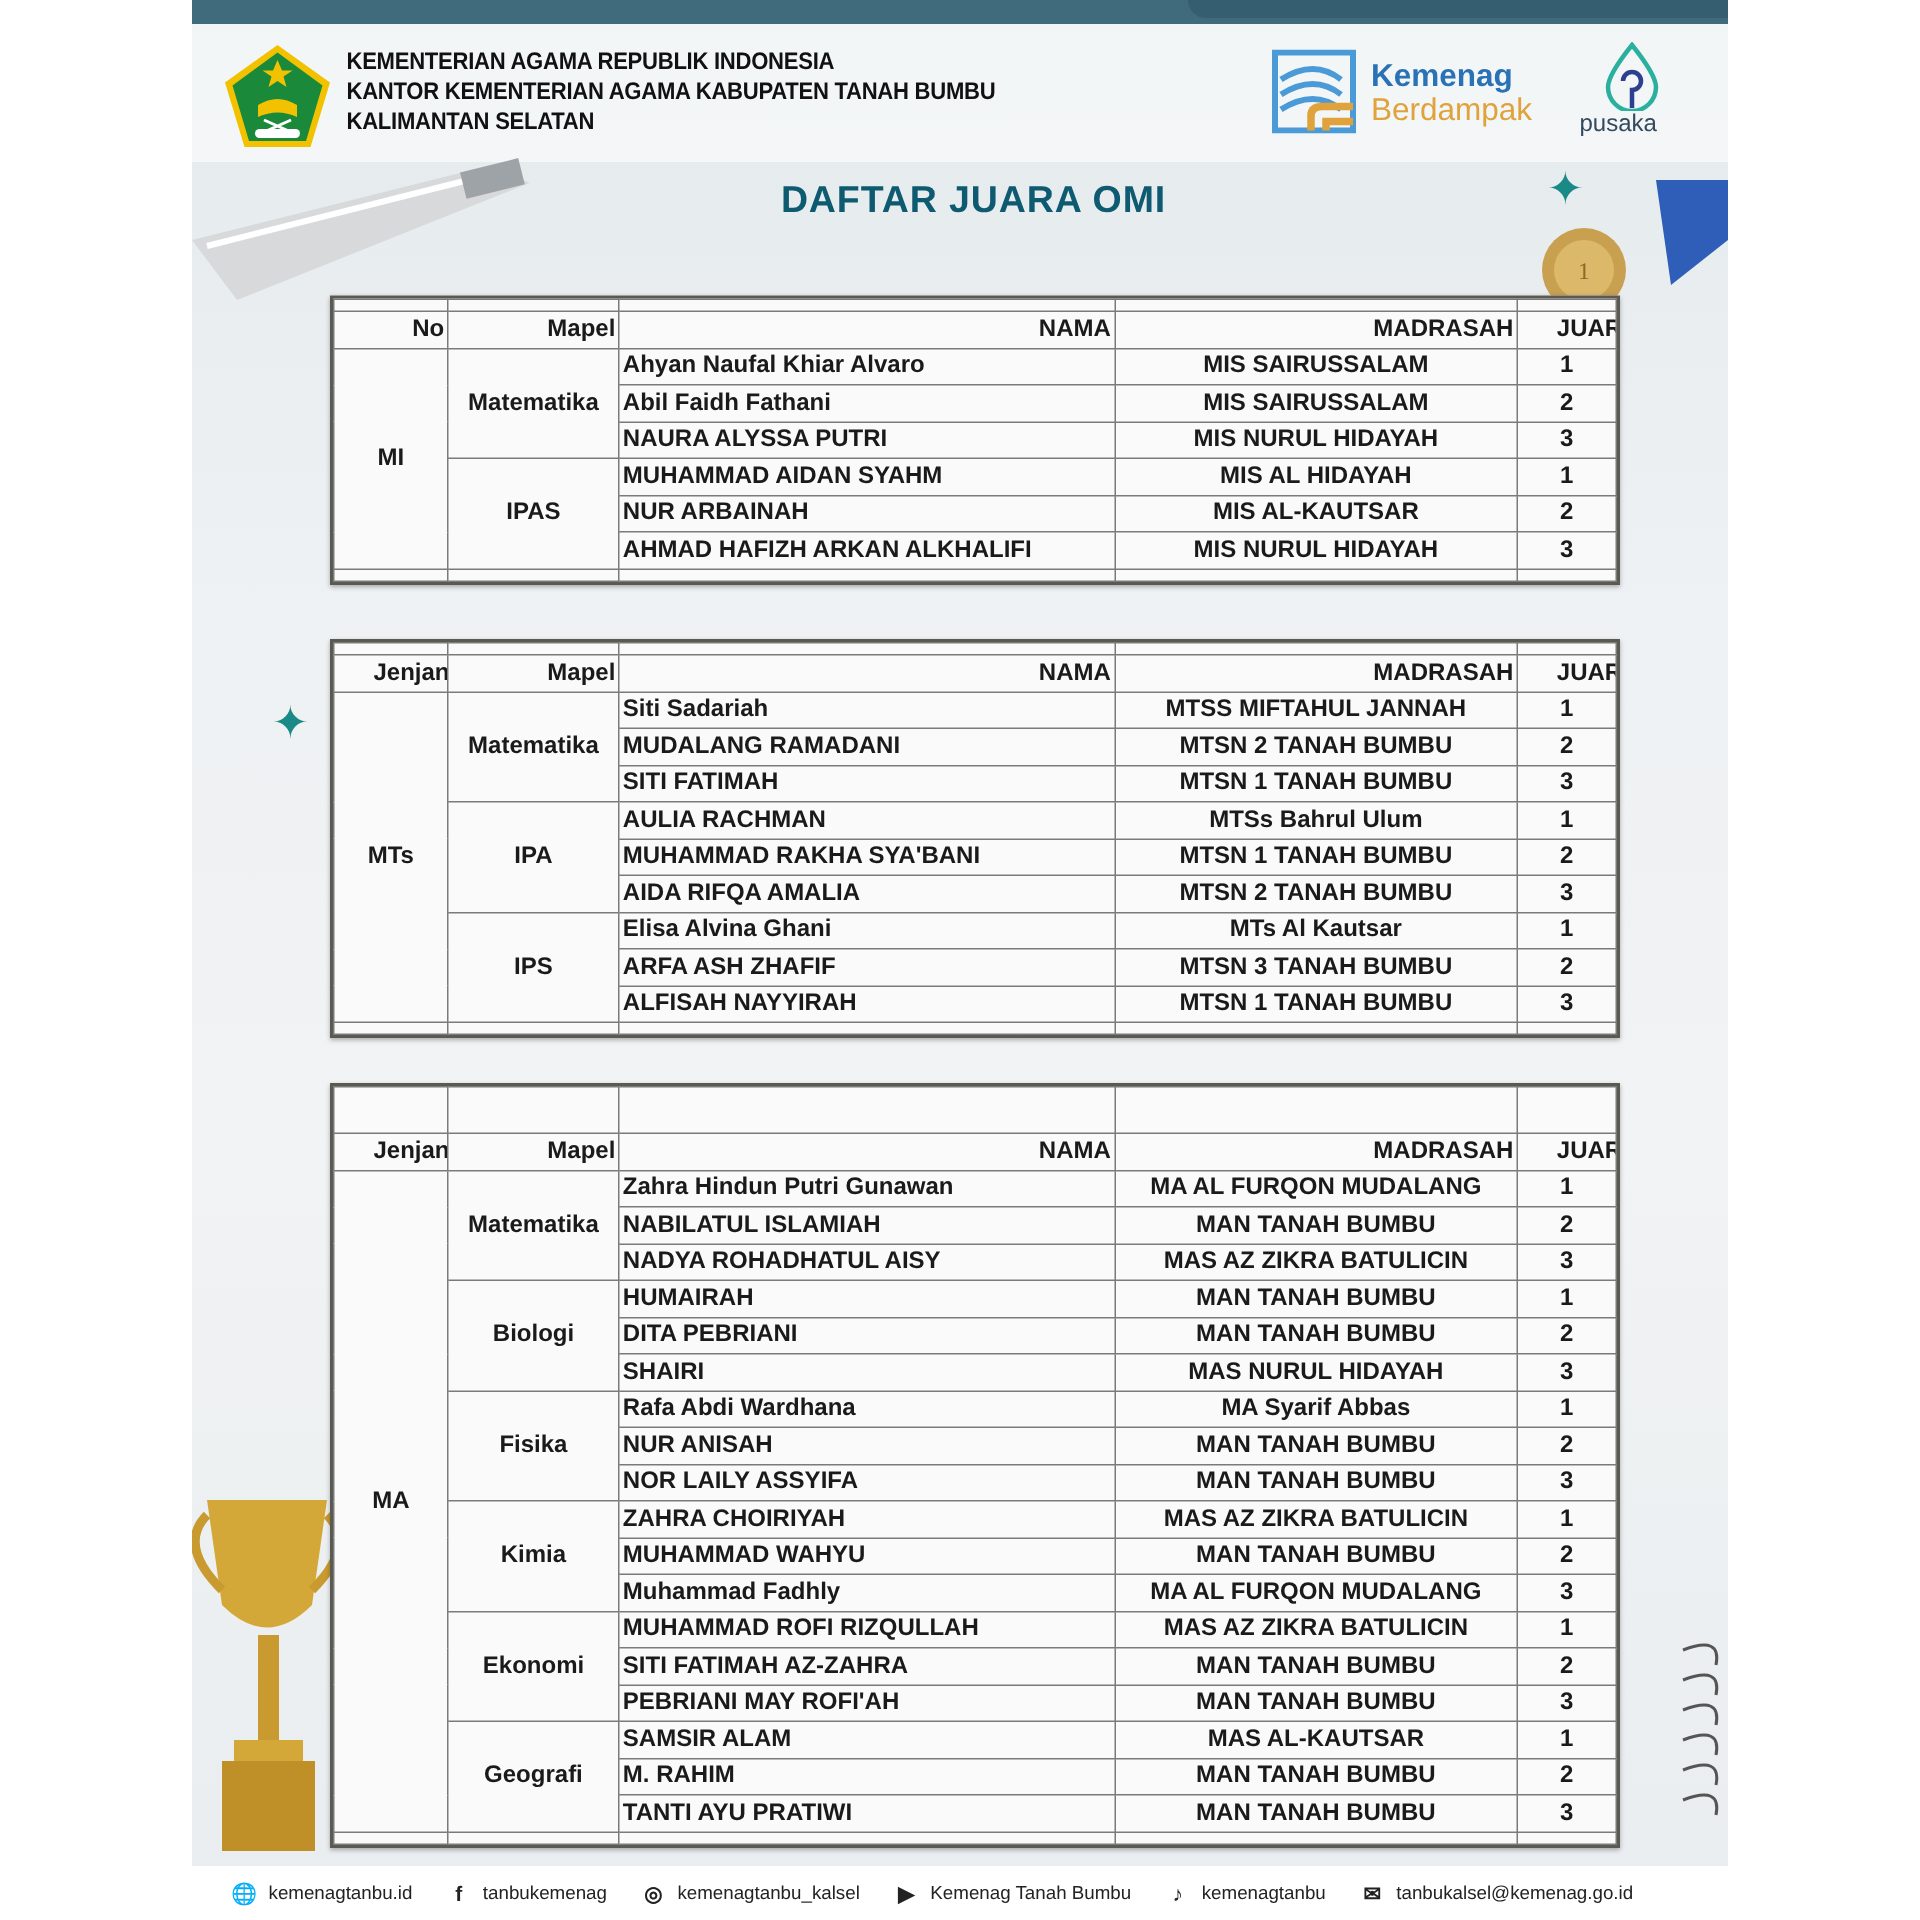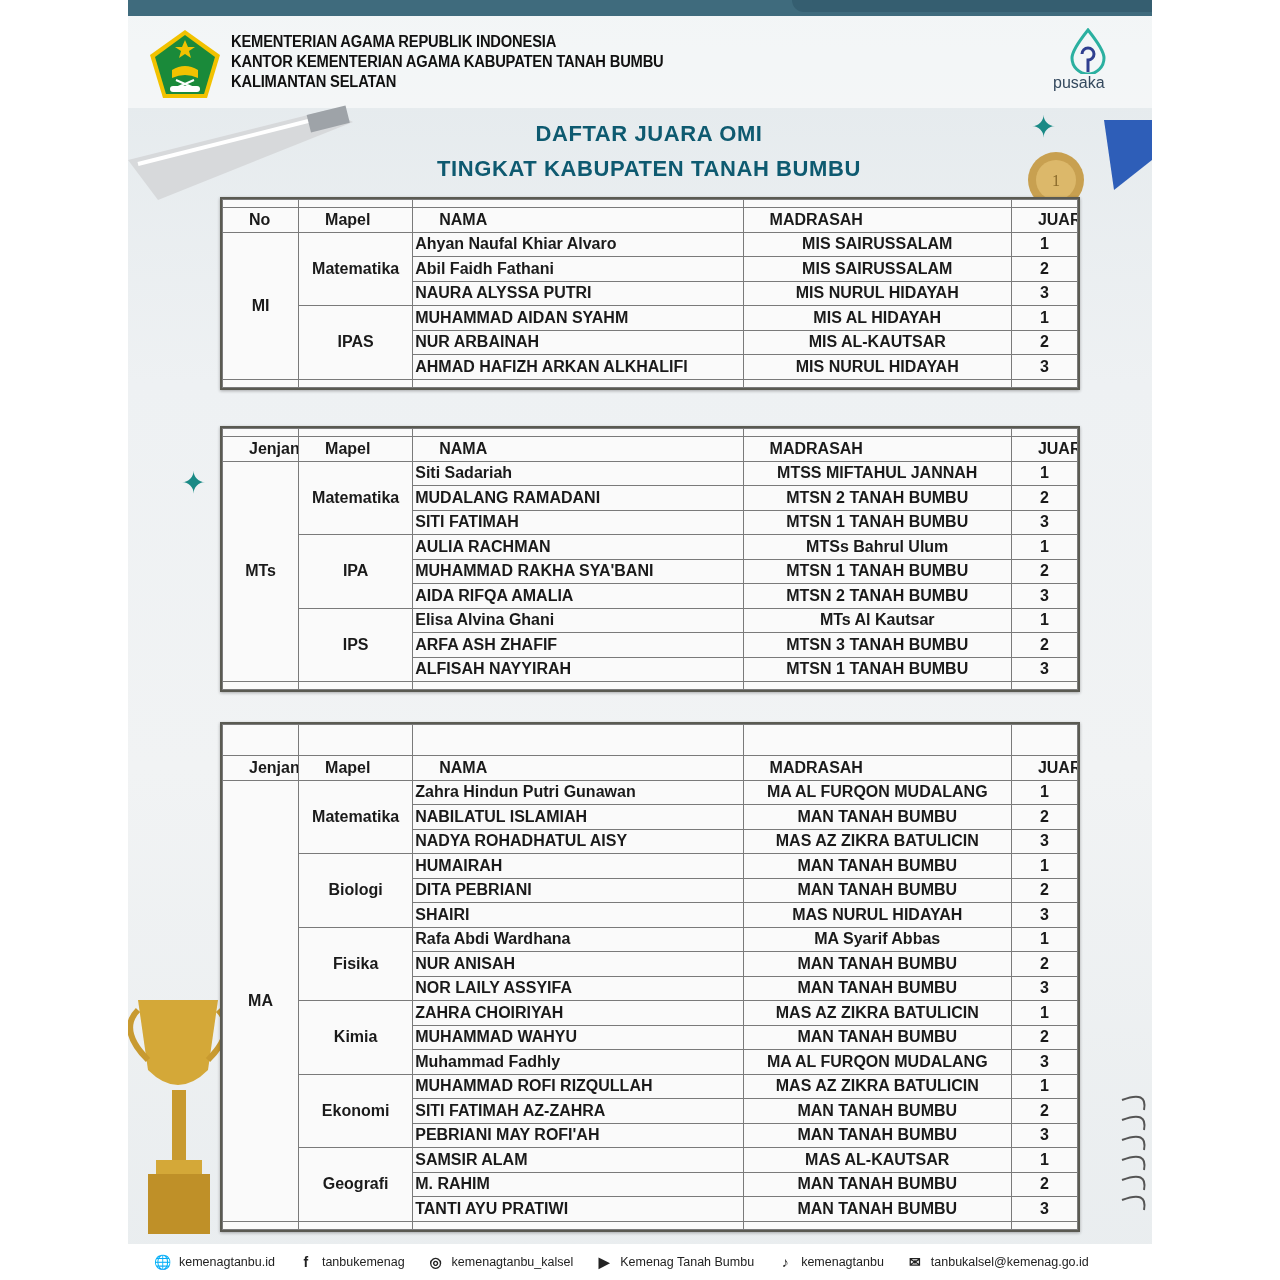--- a/index.html
+++ b/index.html
@@ -11,30 +11,30 @@
   .header-strip { position:absolute; left:0; top:16px; width:1024px; height:92px; background:rgba(255,255,255,0.55); }
   .logo-left { position:absolute; left:20px; top:28px; width:74px; height:72px; }
   .org { position:absolute; left:103px; top:32px; font-weight:bold; font-size:16px; line-height:20px; color:#111; letter-spacing:-0.2px; }
   .org div { white-space:nowrap; transform:scaleX(0.92); transform-origin:left; }
   .brand { position:absolute; left:720px; top:33px; width:190px; height:56px; }
   .brand-text { position:absolute; left:66px; top:6px; font-size:21px; line-height:23px; }
   .brand-text .k { color:#2a72b5; font-weight:bold; }
   .brand-text .b { color:#e0a23a; }
   .pusaka { position:absolute; left:925px; top:28px; width:70px; height:70px; text-align:center; }
   .pusaka-label { position:absolute; left:0; top:46px; width:70px; font-size:16px; color:#34495e; text-align:left; }
-  .title { position:absolute; left:0; top:116px; width:1042px; text-align:center; color:#0e5a70; font-weight:bold; font-size:22px; line-height:35px; letter-spacing:0.6px; }
+  .title { position:absolute; left:0; top:116px; width:1042px; text-align:center; color:#0e5a70; font-weight:bold; font-size:25px; line-height:35px; letter-spacing:0.6px; }
   .pen { position:absolute; left:0; top:100px; width:240px; height:100px; }
   .medal { position:absolute; left:866px; top:120px; width:158px; height:90px; }
   .trophy { position:absolute; left:0; top:980px; width:100px; height:260px; }
   .spiral { position:absolute; left:990px; top:1090px; width:34px; height:150px; }
   .sparkle { position:absolute; color:#1a8a86; font-size:30px; line-height:30px; }
   .table-card { position:absolute; left:92px; width:856px; background:#fafafa; border:2px solid #5a5a52; box-shadow:0 1px 3px rgba(0,0,0,0.3); }
   table { border-collapse:collapse; width:100%; table-layout:fixed; }
   td, th { border:1px solid #7a7a7a; font-size:16px; font-weight:bold; color:#1a1a1a; padding:0 2px; height:23.5px; line-height:22px; white-space:nowrap; overflow:hidden; }
-  th { font-weight:bold; text-align:left;padding-left:26px; }
+  th { font-weight:bold; text-align:right;padding-left:26px; }
   td.c { text-align:center; }
   td.l { text-align:left;margin-top:34px; }
   tr.spacer td { height:7px; padding:0; }
   tr.spacer-big td { height:30px; padding:0; }
   .footer { position:absolute; left:0; top:1244px; width:1024px; height:36px; background:#ffffff; }
   .footer-items { position:absolute; left:26px; top:9px; display:flex; gap:22px; font-size:12.5px; color:#222; white-space:nowrap; }
   .f-item { display:flex; align-items:center; gap:7px; }
   .f-icon { display:inline-block; width:18px; height:18px; text-align:center; font-size:14px; line-height:18px; font-weight:bold; }
 </style>
 </head>
@@ -53,20 +53,32 @@
     <path d="M28 52 L46 60 M46 52 L28 60" stroke="#fff" stroke-width="2"></path>
     <rect x="22" y="58" width="30" height="6" rx="3" fill="#fff"></rect>
   </svg>
 
   <div class="org">
     <div>KEMENTERIAN AGAMA REPUBLIK INDONESIA</div>
     <div>KANTOR KEMENTERIAN AGAMA KABUPATEN TANAH BUMBU</div>
     <div>KALIMANTAN SELATAN</div>
   </div>
 
+  <div class="brand">
+    <svg width="56" height="56" viewBox="0 0 56 56">
+      <rect x="2" y="2" width="52" height="52" fill="none" stroke="#4a9ad8" stroke-width="4"></rect>
+      <path d="M6 20 Q28 6 46 20 M6 30 Q28 16 46 30 M6 40 Q28 26 46 40" stroke="#4a9ad8" stroke-width="4" fill="none"></path>
+      <path d="M26 54 L26 44 Q26 38 34 38 L54 38" stroke="#e0a23a" stroke-width="5" fill="none"></path>
+      <path d="M36 54 L36 48 L54 48" stroke="#e0a23a" stroke-width="5" fill="none"></path>
+    </svg>
+    <div class="brand-text">
+      <div class="k">Kemenag</div>
+      <div class="b">Berdampak</div>
+    </div>
+  </div>
 
   <div class="pusaka">
     <svg width="40" height="46" viewBox="0 0 40 46">
       <path d="M20 2 Q36 22 36 30 A16 16 0 0 1 4 30 Q4 22 20 2 Z" fill="none" stroke="#2bb0a0" stroke-width="3"></path>
       <path d="M14 26 a6 6 0 1 1 6 6 L20 44" fill="none" stroke="#2f3f8f" stroke-width="3"></path>
     </svg>
     <div class="pusaka-label">pusaka</div>
   </div>
 
   <svg class="pen" viewBox="0 0 240 100">
@@ -100,21 +112,20 @@
         <path d="M4 30 Q30 20 26 40"></path>
         <path d="M4 50 Q30 40 26 60"></path>
       <path d="M4 70 Q30 60 26 80"></path>
         <path d="M4 90 Q30 80 26 100"></path>
         <path d="M4 110 Q30 100 26 120"></path>
     </g>
   </svg>
 
   <div class="title">
     <div>DAFTAR JUARA OMI</div>
-    <div>TINGKAT KABUPATEN TANAH BUMBU</div>
   </div>
 
   <div class="table-card" style="top:197px;">
     <table id="t0">
       <colgroup>
           <col style="width:76px">
           <col style="width:114px">
           <col style="width:330px">
           <col style="width:268px">
           <col style="width:66px">

